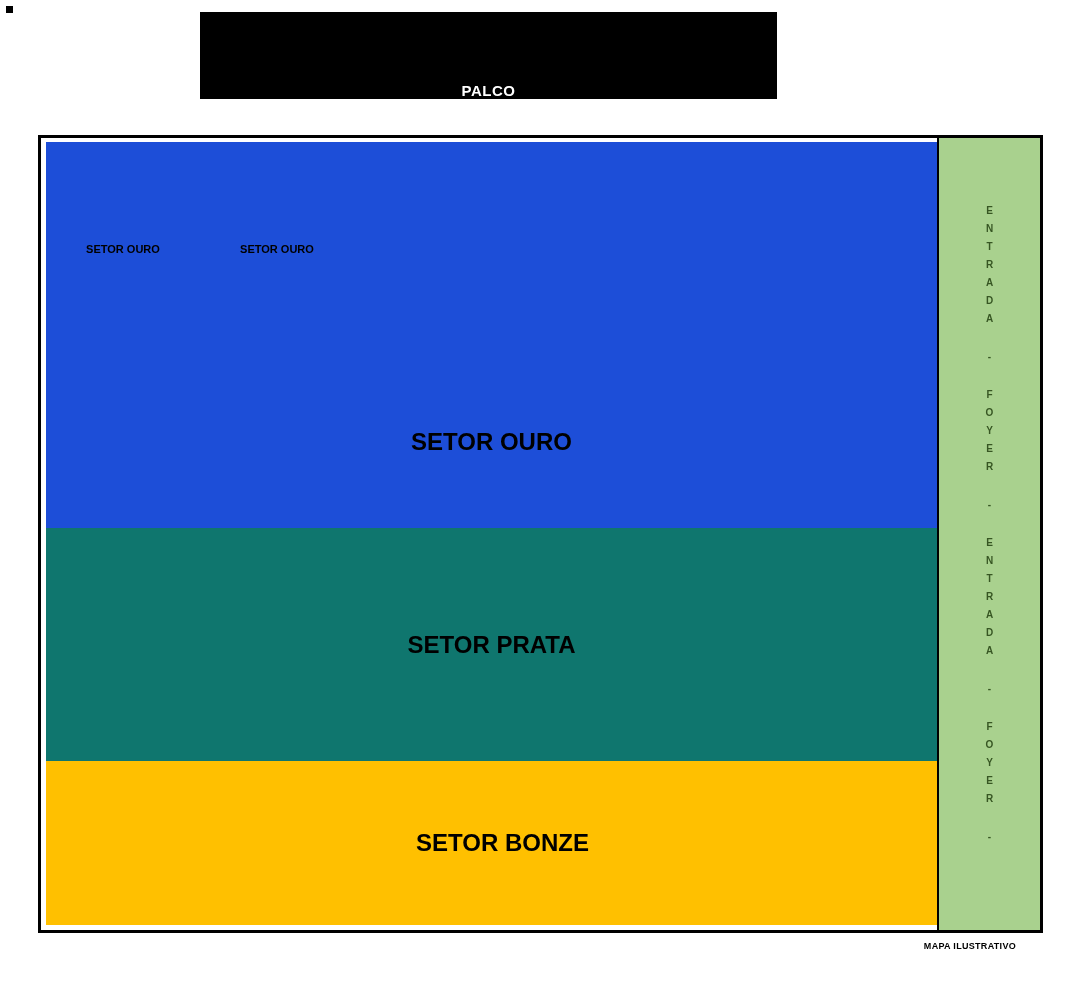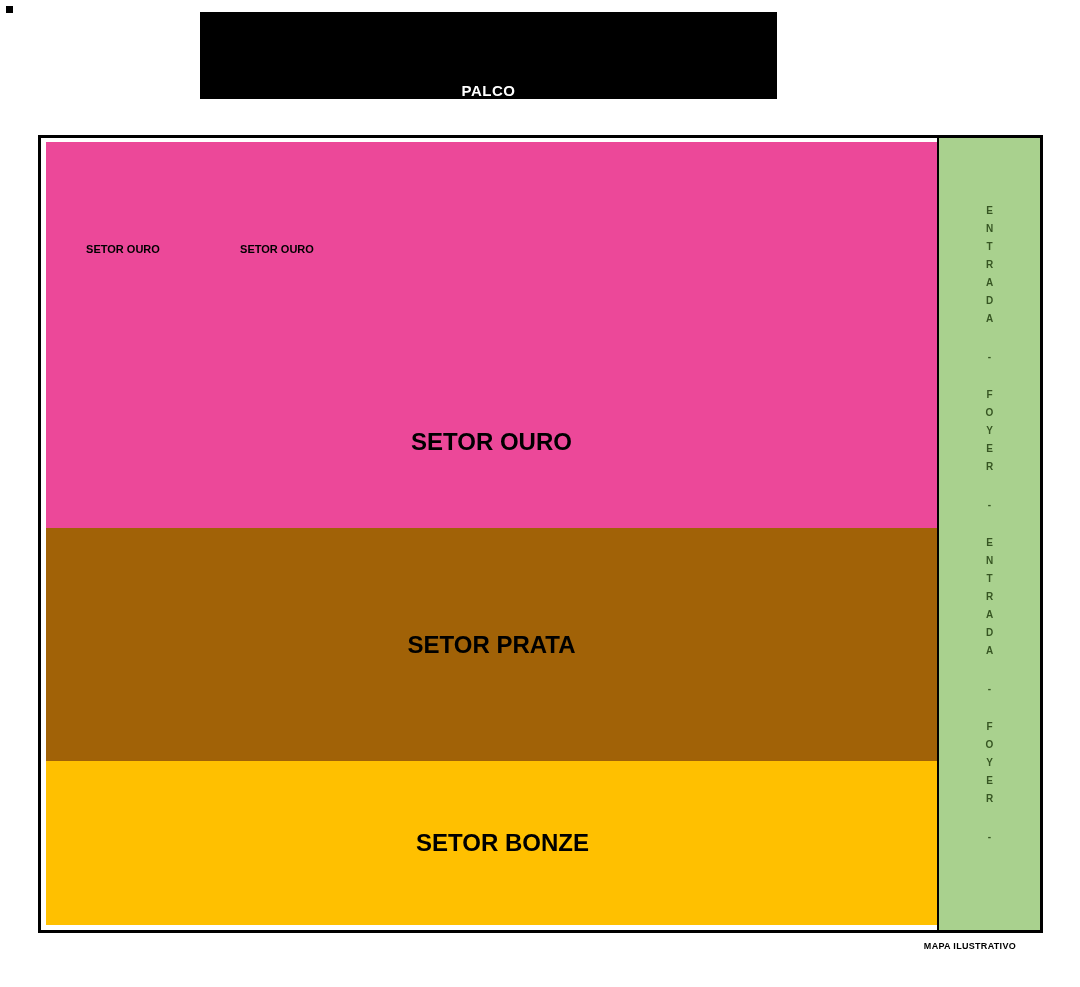--- a/index.html
+++ b/index.html
@@ -149,35 +149,35 @@
   <div class="corner-mark"></div>
 
   <div class="stage">
     <span>PALCO</span>
   </div>
 
   <div class="hall">
 
     <div class="sectors">
 
-      <div class="ouro-block" style="background: #ec4899;">
+      <div class="ouro-block" style="background: #1d4ed8;">
         <div class="row-top">
           <div class="side-strip">
             <span>SETOR OURO</span>
           </div>
           <div class="side-strip">
             <span>SETOR OURO</span>
           </div>
         </div>
         <div class="band-label">
           <span>SETOR OURO</span>
         </div>
       </div>
 
-      <div class="prata" style="background: #a16207;">
+      <div class="prata" style="background: #0f766e;">
         <span>SETOR PRATA</span>
       </div>
 
       <div class="bonze" style="background: rgb(255, 192, 0); padding-left: 22px;">
         <span>SETOR BONZE</span>
       </div>
 
     </div>
 
     <div class="entrance" style="background: rgb(169, 209, 142);">

